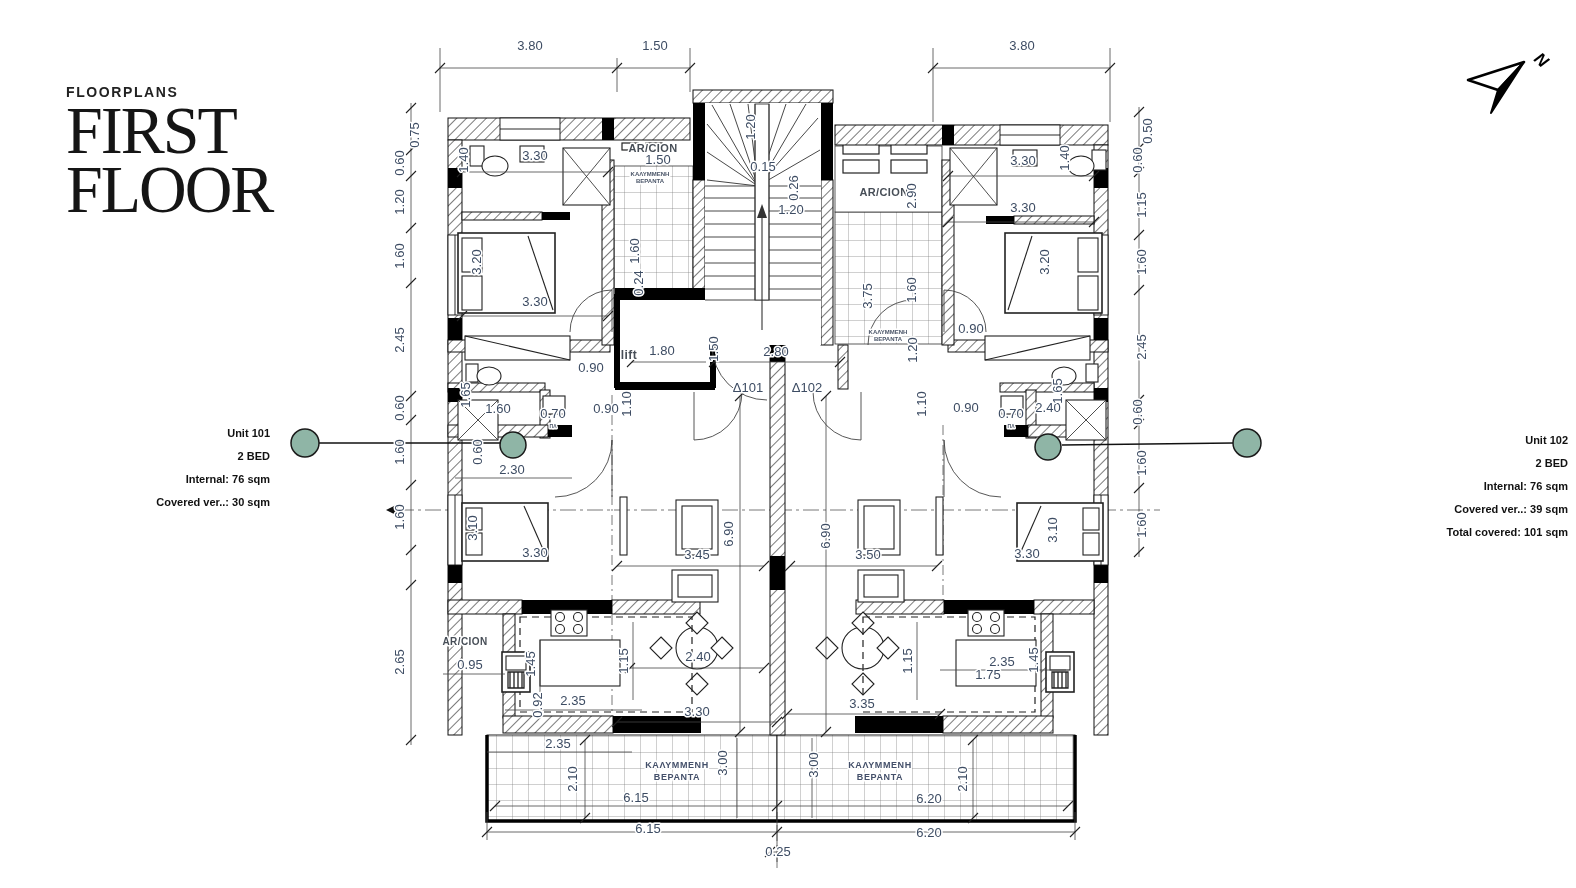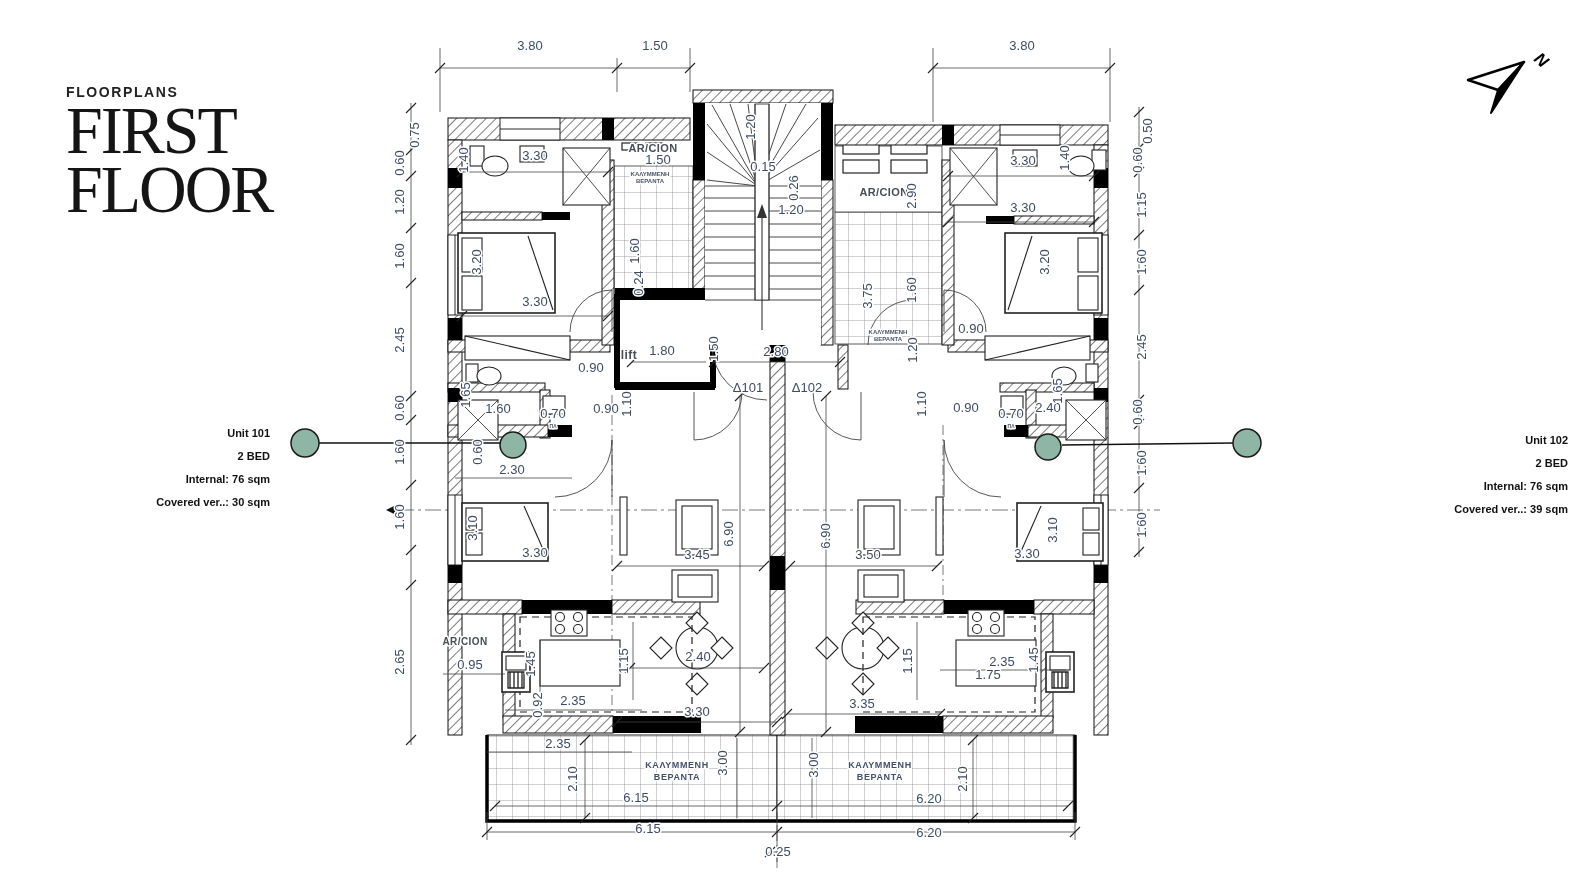--- a/index.html
+++ b/index.html
@@ -431,15 +431,16 @@
     <div>2 BED</div>
     <div>Internal: 76 sqm</div>
     <div>Covered ver..: 30 sqm</div>
   </div>
 
   <div class="unitcard unit-right">
     <div>Unit 102</div>
     <div>2 BED</div>
     <div>Internal: 76 sqm</div>
     <div>Covered ver..: 39 sqm</div>
+    <div>Total covered: 101 sqm</div>
   </div>
 
 </div>
 
 </body></html>

